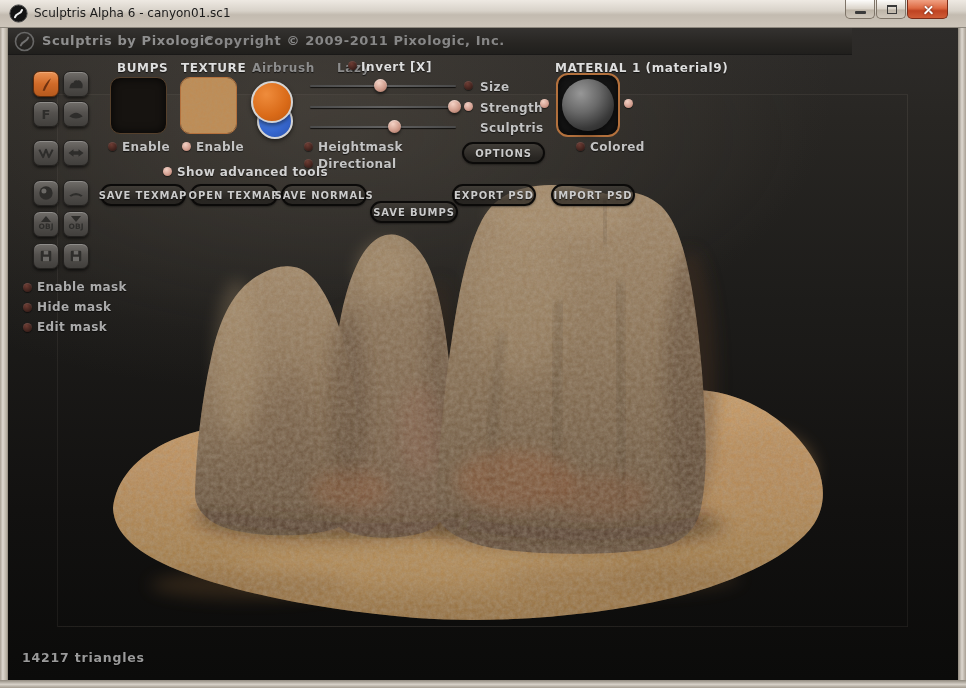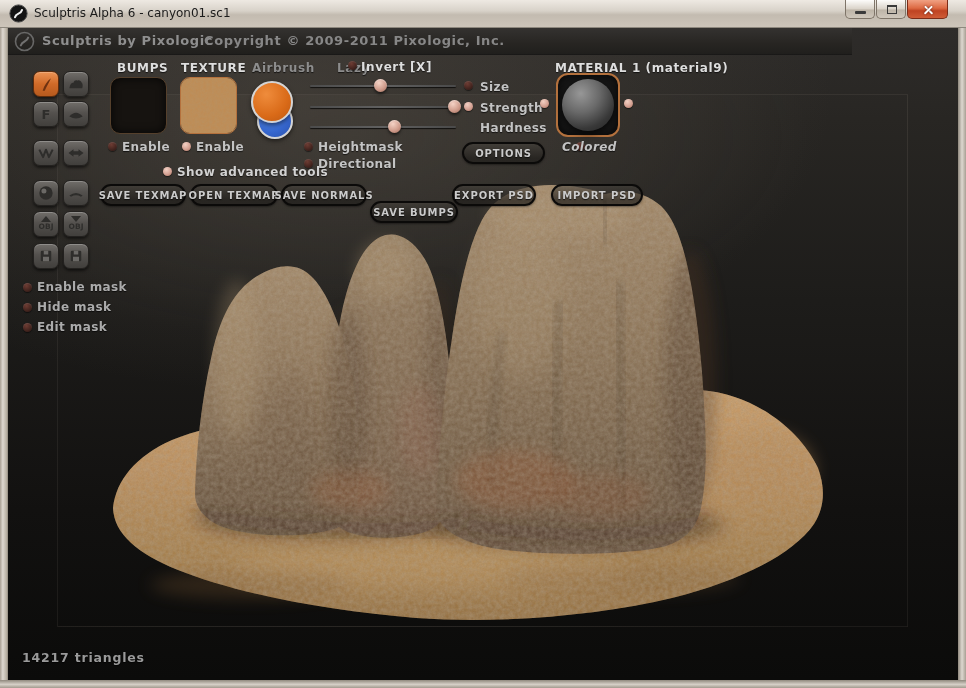--- a/index.html
+++ b/index.html
@@ -342,47 +342,47 @@
     <div class="dot" style="left:456px;top:53px;"></div>
     <div class="lbl mid" style="left:472px;top:52px;">Size</div>
 
     <div class="track" style="left:302px;top:78px;"></div>
     <div class="knob" style="left:440px;top:72px;"></div>
     <div class="dot lit" style="left:456px;top:74px;"></div>
     <div class="lbl mid" style="left:472px;top:73px;">Strength</div>
 
     <div class="track" style="left:302px;top:98px;"></div>
     <div class="knob" style="left:380px;top:92px;"></div>
-    <div class="lbl mid" style="left:472px;top:93px;">Hardness</div>
+    <div class="lbl mid" style="left:472px;top:93px;">Sculptris</div>
 
     <div class="dot" style="left:296px;top:114px;"></div>
     <div class="lbl mid" style="left:310px;top:112px;">Heightmask</div>
     <div class="dot" style="left:296px;top:131px;"></div>
     <div class="lbl mid" style="left:310px;top:129px;">Directional</div>
 
     <div class="pillbtn" style="left:454px;top:114px;width:83px;">OPTIONS</div>
 
     <div class="dot lit" style="left:155px;top:139px;"></div>
     <div class="lbl mid" style="left:169px;top:137px;color:#d2d2d2;">Show advanced tools</div>
 
     <div class="lbl bright" style="left:547px;top:33px;">MATERIAL 1 (material9)</div>
     <div class="dot lit" style="left:532px;top:71px;"></div>
     <div class="matbox">
       <div class="matsphere"></div>
     </div>
     <div class="dot lit" style="left:616px;top:71px;"></div>
     <div class="dot" style="left:568px;top:114px;"></div>
-    <div class="lbl mid" style="left:554px;top:112px;font-style:italic;">Colored</div>
+    <div class="lbl mid" style="left:582px;top:112px;">Colored</div>
 
     <div class="pillbtn" style="left:92px;top:156px;width:86px;">SAVE TEXMAP</div>
     <div class="pillbtn" style="left:182px;top:156px;width:88px;">OPEN TEXMAP</div>
     <div class="pillbtn" style="left:273px;top:156px;width:86px;">SAVE NORMALS</div>
     <div class="pillbtn" style="left:362px;top:173px;width:88px;">SAVE BUMPS</div>
     <div class="pillbtn" style="left:444px;top:156px;width:84px;">EXPORT PSD</div>
-    <div class="pillbtn" style="left:543px;top:156px;width:92px;">IMPORT PSD</div>
+    <div class="pillbtn" style="left:543px;top:156px;width:84px;">IMPORT PSD</div>
 
 
     <div class="dot" style="left:15px;top:255px;"></div>
     <div class="lbl mid" style="left:29px;top:252px;color:#ababab;">Enable mask</div>
     <div class="dot" style="left:15px;top:275px;"></div>
     <div class="lbl mid" style="left:29px;top:272px;color:#ababab;">Hide mask</div>
     <div class="dot" style="left:15px;top:295px;"></div>
     <div class="lbl mid" style="left:29px;top:292px;color:#ababab;">Edit mask</div>
 
     <div class="status">14217 triangles</div>

